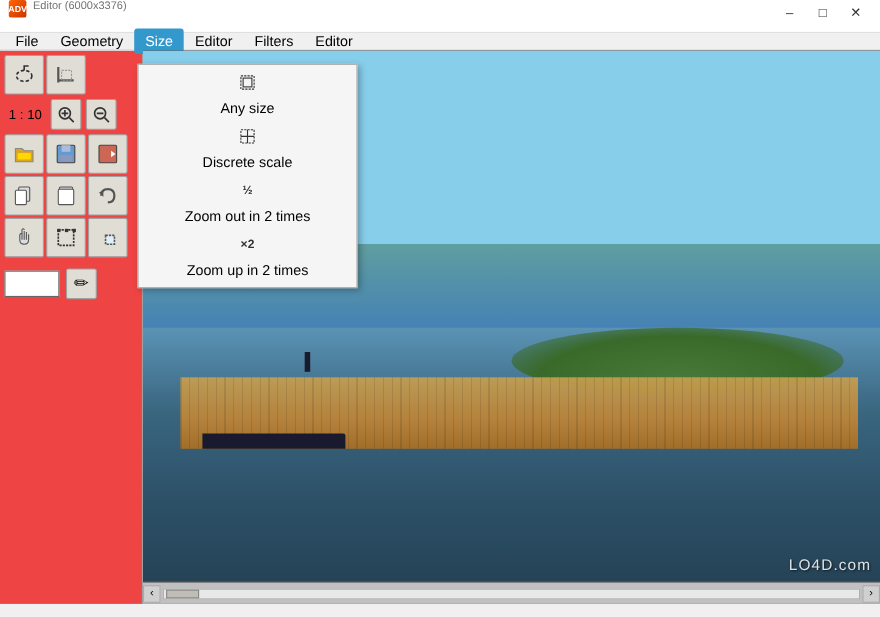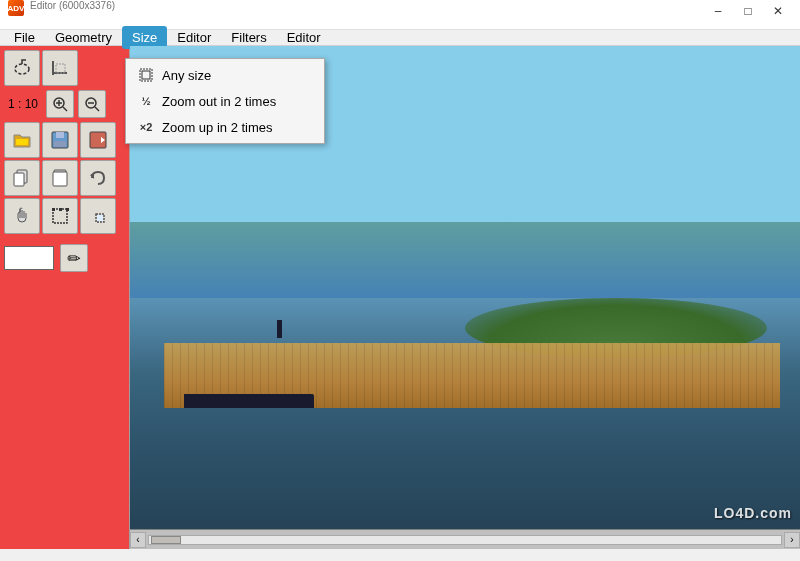--- a/index.html
+++ b/index.html
@@ -76,20 +76,21 @@
       padding: 3px 0;
     }
     .dropdown-item {
       display: flex;
       align-items: center;
       padding: 5px 12px;
       cursor: pointer;
       font-size: 13px;
       color: #000;
       gap: 8px;
+      flex-direction: column;
     }
     .dropdown-item-icon {
       width: 16px; height: 16px;
       display: flex; align-items: center; justify-content: center;
       font-size: 11px;
       flex-shrink: 0;
     }
 
     
     .main-content {
@@ -202,21 +203,21 @@
       cursor: pointer;
     }
 
     
     .watermark {
       position: absolute;
       bottom: 28px;
       right: 8px;
       color: rgba(255,255,255,0.85);
       font-size: 14px;
-      font-weight: bold;
+      font-weight: normal;
       letter-spacing: 1px;
       text-shadow: 1px 1px 2px rgba(0,0,0,0.7);
     }
     .icon-frac {
       font-size: 12px;
       font-weight: bold;
       color: #333;
     }
     .icon-x2 {
       font-size: 12px;
@@ -254,20 +255,30 @@
       <div class="dropdown-item-icon">
         <svg width="14" height="14" viewBox="0 0 14 14">
             <rect x="1" y="1" width="12" height="12" fill="none" stroke="#333" stroke-width="1" stroke-dasharray="2,1"></rect>
             <rect x="3" y="3" width="8" height="8" fill="none" stroke="#333" stroke-width="1"></rect>
           </svg>
       </div>
       <span>Any size</span>
     </div>
     <div class="dropdown-item">
       <div class="dropdown-item-icon">
+        <svg width="14" height="14" viewBox="0 0 14 14">
+            <rect x="1" y="1" width="12" height="12" fill="none" stroke="#333" stroke-width="1" stroke-dasharray="2,1"></rect>
+            <line x1="7" y1="1" x2="7" y2="13" stroke="#333" stroke-width="1"></line>
+            <line x1="1" y1="7" x2="13" y2="7" stroke="#333" stroke-width="1"></line>
+          </svg>
+      </div>
+      <span>Discrete scale</span>
+    </div>
+    <div class="dropdown-item">
+      <div class="dropdown-item-icon">
         <span class="icon-frac" style="font-size:11px;">½</span>
       </div>
       <span>Zoom out in 2 times</span>
     </div>
     <div class="dropdown-item">
       <div class="dropdown-item-icon">
         <span class="icon-x2" style="font-size:11px;">×2</span>
       </div>
       <span>Zoom up in 2 times</span>
     </div>

